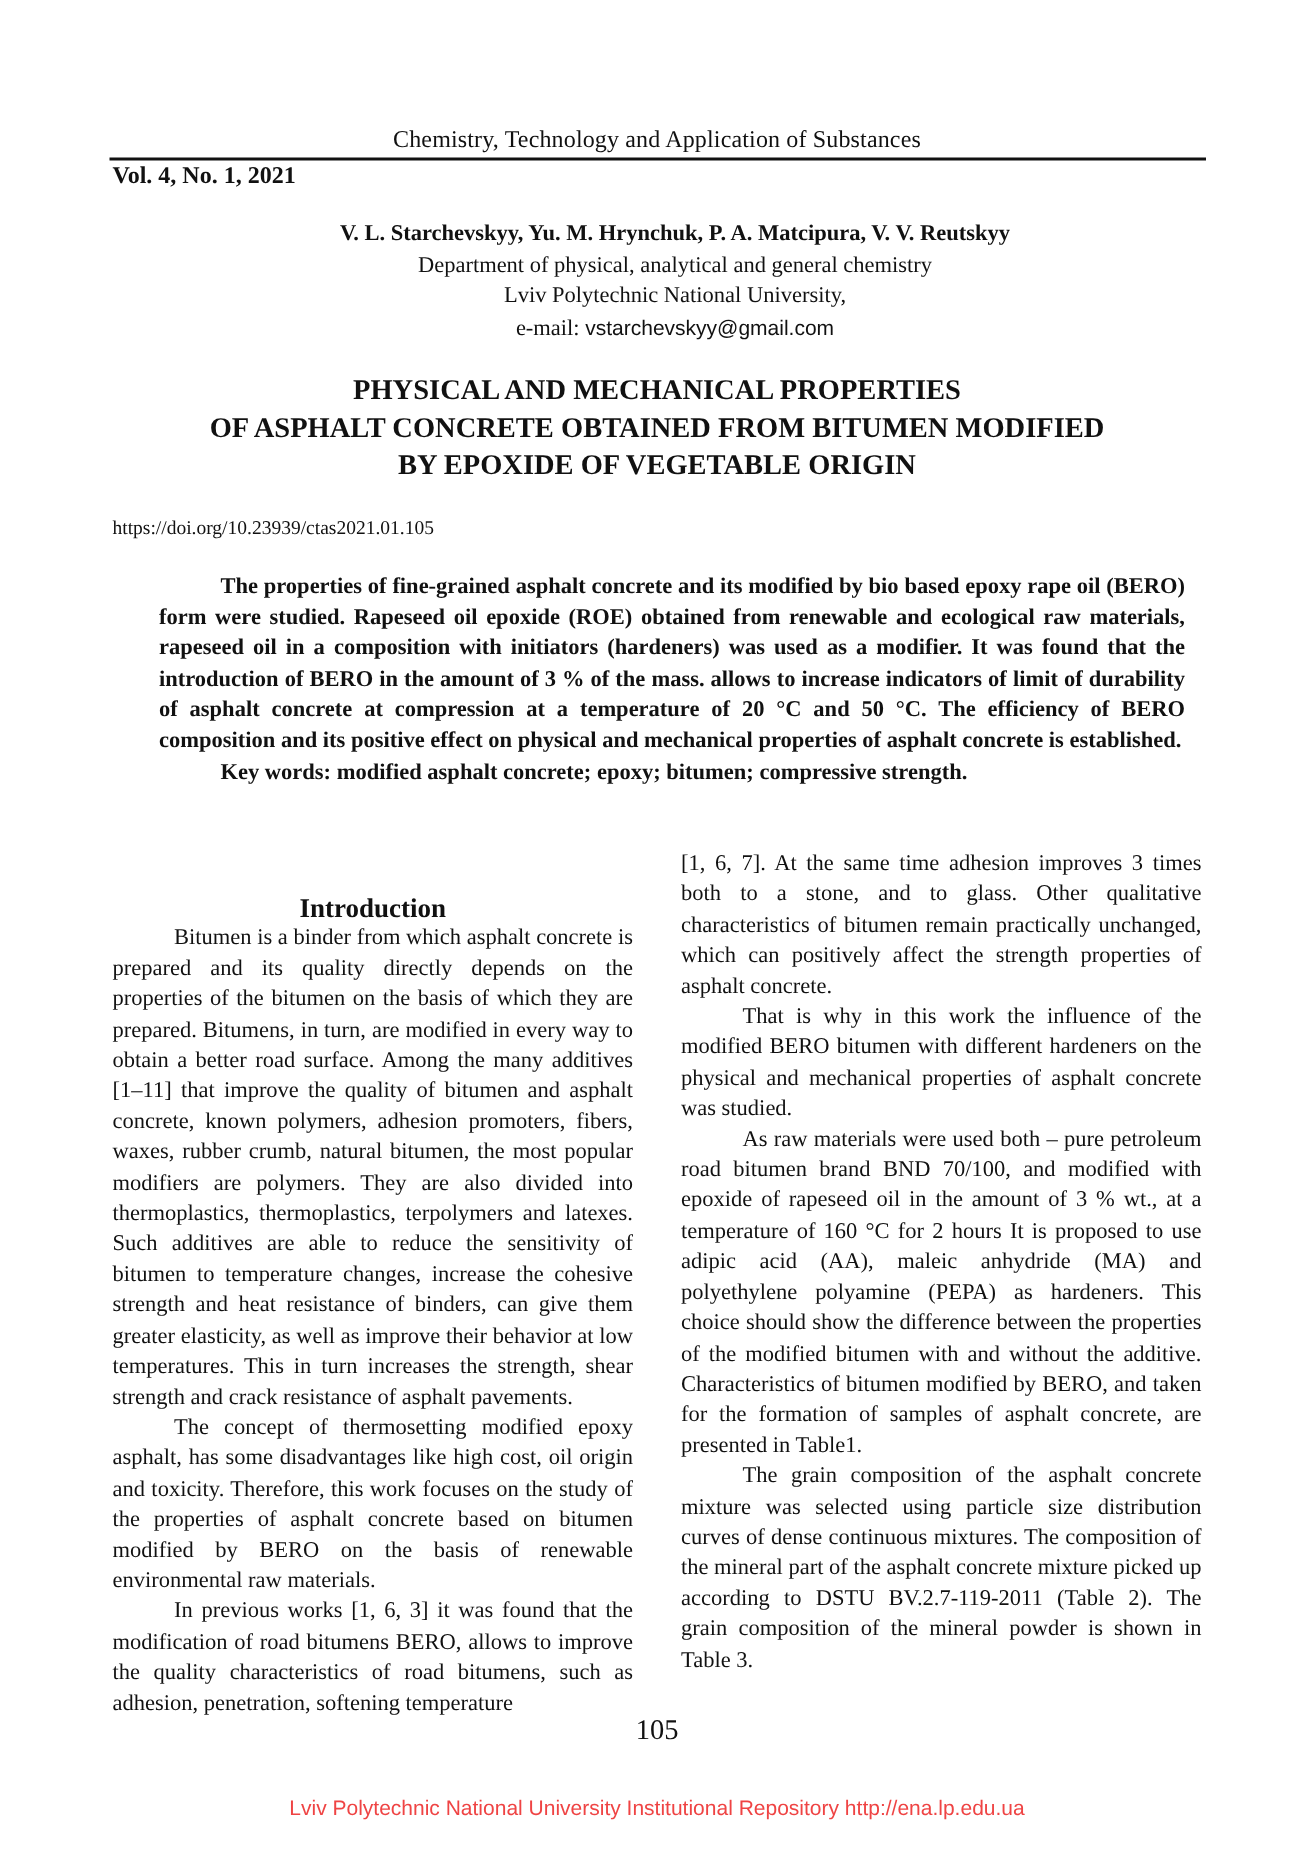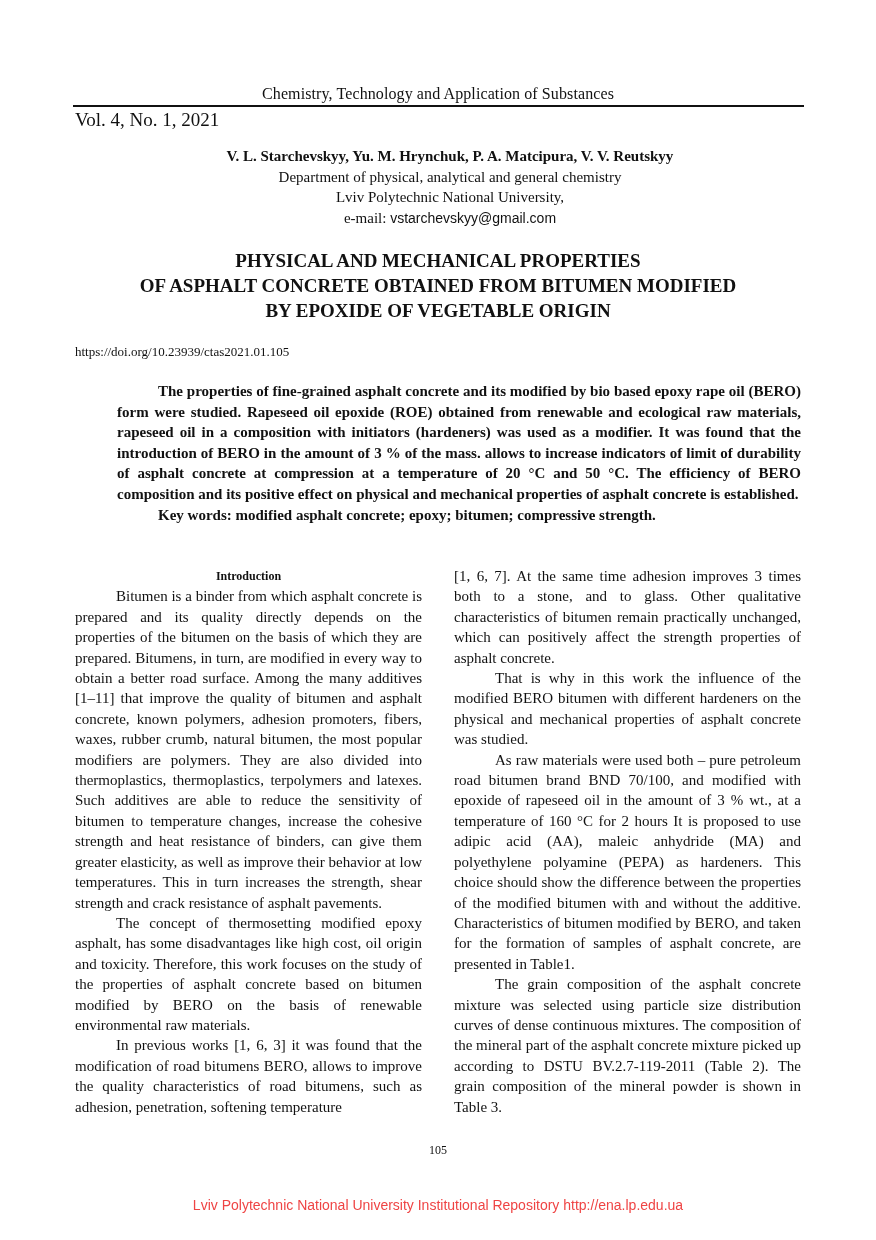--- a/index.html
+++ b/index.html
@@ -9,52 +9,52 @@
     }
     .journal-title {
       position: absolute; left: 0; top: 85px; width: 876px; text-align: center;
       font-weight: normal; font-size: 16px; letter-spacing: 0.1px;
     }
     .rule {
       position: absolute; left: 73px; top: 105px; width: 731px; height: 0;
       border-top: 2px solid #111;
     }
     .volume {
-      position: absolute; left: 75px; top: 109px; font-weight: normal; font-size: 19px;
+      position: absolute; left: 75px; top: 109px; font-weight: bold; font-size: 16px;
     }
     .authors-block {
       position: absolute; left: 0; top: 146px; width: 876px; text-align: center;
       font-size: 15px; line-height: 20.5px; padding-left: 12px;
     }
     .authors { font-weight: bold; }
     .email-value { font-family: "Liberation Sans", "DejaVu Sans", sans-serif; font-size: 14px; }
     .title-block {
       position: absolute; left: 0; top: 248px; width: 876px; text-align: center;
       font-weight: bold; font-size: 19px; line-height: 25px;
     }
     .doi {
       position: absolute; left: 75px; top: 344px; font-size: 13px;
     }
     .abstract {
-      position: absolute; left: 117px; top: 381px; width: 684px;
+      position: absolute; left: 106px; top: 381px; width: 684px;
       font-weight: bold; font-size: 15px; line-height: 20.6px; text-align: justify;
     }
     .abstract p { margin: 0; text-indent: 41px; }
     .column {
       position: absolute; top: 566px; width: 347px;
       font-size: 15px; line-height: 20.4px; text-align: justify;
     }
     .col-left { left: 75px; }
     .col-right { left: 454px; }
     .column p { margin: 0; text-indent: 41px; }
     .column p.noindent { text-indent: 0; }
     .section-heading { font-weight: bold; text-align: center; text-indent: 0 !important; margin: 0; }
     .section-heading.spaced { margin-top: 20px; }
     .page-number {
-      position: absolute; left: 0; top: 1143px; width: 876px; text-align: center; font-size: 12px;
+      position: absolute; left: 0; top: 1143px; width: 876px; text-align: center; font-size: 19px;
     }
     .repo-footer {
       position: absolute; left: 0; top: 1197px; width: 876px; text-align: center;
       font-family: "Liberation Sans", "DejaVu Sans", sans-serif; font-size: 14px; color: #ef4444;
     }
   </style>
 </head>
 <body>
 
 <div class="journal-title">Chemistry, Technology and Application of Substances</div>
@@ -77,21 +77,21 @@
 </div>
 
 <div class="doi">https://doi.org/10.23939/ctas2021.01.105</div>
 
 <div class="abstract">
   <p>The properties of fine-grained asphalt concrete and its modified by bio based epoxy rape oil (BERO) form were studied. Rapeseed oil epoxide (ROE) obtained from renewable and ecological raw materials, rapeseed oil in a composition with initiators (hardeners) was used as a modifier. It was found that the introduction of BERO in the amount of 3 % of the mass. allows to increase indicators of limit of durability of asphalt concrete at compression at a temperature of 20 °C and 50 °C. The efficiency of BERO composition and its positive effect on physical and mechanical properties of asphalt concrete is established.</p>
   <p>Key words: modified asphalt concrete; epoxy; bitumen; compressive strength.</p>
 </div>
 
 <div class="column col-left">
-  <h3 class="section-heading" style="font-size:12px;">Introduction</h3>
+  <h3 class="section-heading" style="font-size:18px;margin-top:29px;">Introduction</h3>
   <p>Bitumen is a binder from which asphalt concrete is prepared and its quality directly depends on the properties of the bitumen on the basis of which they are prepared. Bitumens, in turn, are modified in every way to obtain a better road surface. Among the many additives [1–11] that improve the quality of bitumen and asphalt concrete, known polymers, adhesion promoters, fibers, waxes, rubber crumb, natural bitumen, the most popular modifiers are polymers. They are also divided into thermoplastics, thermoplastics, terpolymers and latexes. Such additives are able to reduce the sensitivity of bitumen to temperature changes, increase the cohesive strength and heat resistance of binders, can give them greater elasticity, as well as improve their behavior at low temperatures. This in turn increases the strength, shear strength and crack resistance of asphalt pavements.</p>
   <p>The concept of thermosetting modified epoxy asphalt, has some disadvantages like high cost, oil origin and toxicity. Therefore, this work focuses on the study of the properties of asphalt concrete based on bitumen modified by BERO on the basis of renewable environmental raw materials.</p>
   <p>In previous works [1, 6, 3] it was found that the modification of road bitumens BERO, allows to improve the quality characteristics of road bitumens, such as adhesion, penetration, softening temperature</p>
 </div>
 
 <div class="column col-right">
   <p class="noindent">[1, 6, 7]. At the same time adhesion improves 3 times both to a stone, and to glass. Other qualitative characteristics of bitumen remain practically unchanged, which can positively affect the strength properties of asphalt concrete.</p>
   <p>That is why in this work the influence of the modified BERO bitumen with different hardeners on the physical and mechanical properties of asphalt concrete was studied.</p>
   <p>As raw materials were used both – pure petroleum road bitumen brand BND 70/100, and modified with epoxide of rapeseed oil in the amount of 3 % wt., at a temperature of 160 °C for 2 hours It is proposed to use adipic acid (AA), maleic anhydride (MA) and polyethylene polyamine (PEPA) as hardeners. This choice should show the difference between the properties of the modified bitumen with and without the additive. Characteristics of bitumen modified by BERO, and taken for the formation of samples of asphalt concrete, are presented in Table1.</p>
   <p>The grain composition of the asphalt concrete mixture was selected using particle size distribution curves of dense continuous mixtures. The composition of the mineral part of the asphalt concrete mixture picked up according to DSTU BV.2.7-119-2011 (Table 2). The grain composition of the mineral powder is shown in Table 3.</p>

